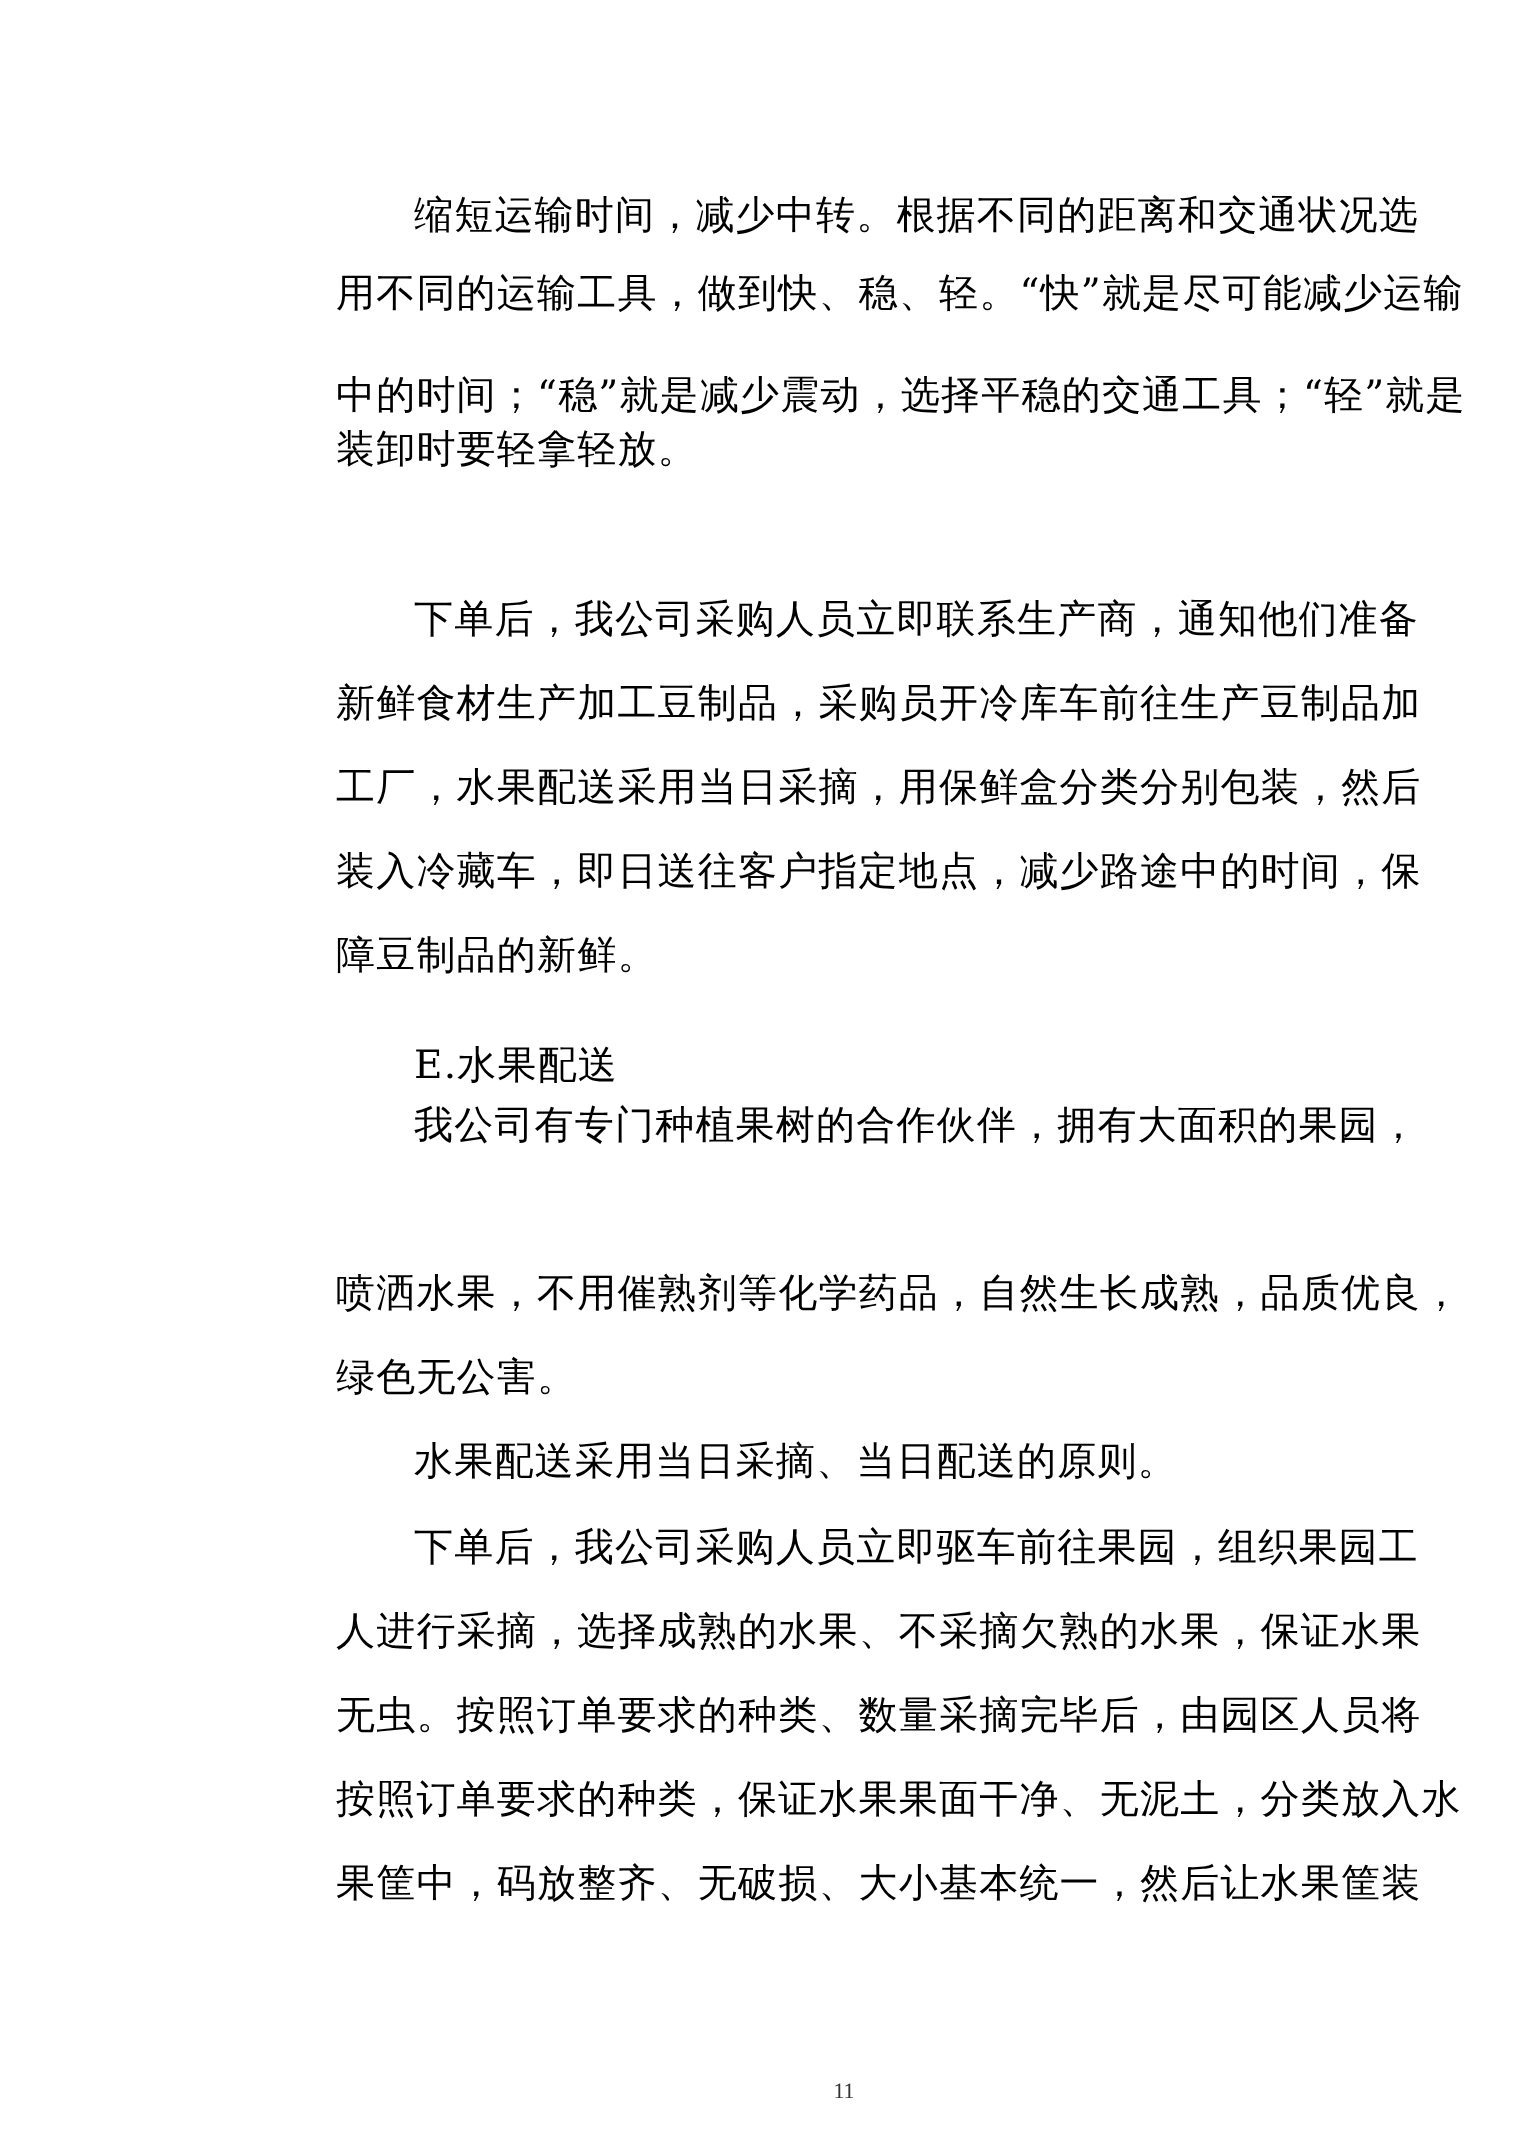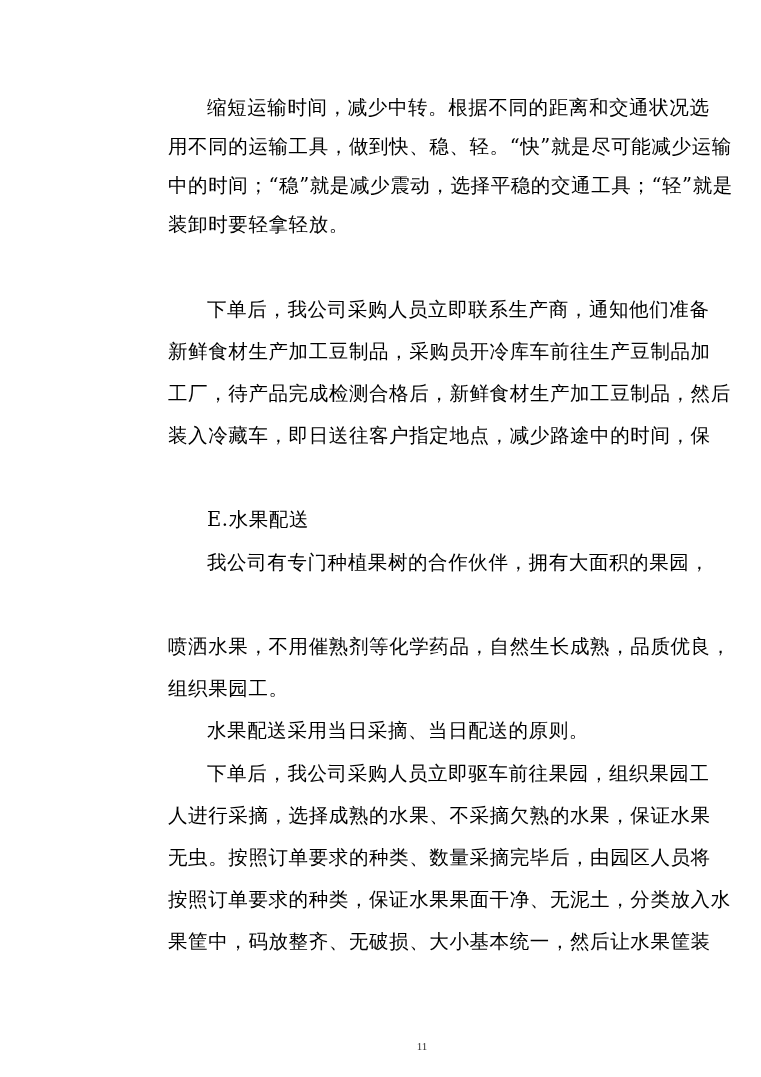--- a/index.html
+++ b/index.html
@@ -11,30 +11,31 @@
   .line.indent { left: 159px; }
   .page-number { position: absolute; left: 0; width: 666px; top: 1040px; text-align: center;
                  font-family: "Liberation Serif", serif; font-size: 11px; color: #333; padding-left: 41px; }
 </style>
 </head>
 <body>
 
 <div class="page">
   <div class="line indent" style="top:96px">缩短运输时间，减少中转。根据不同的距离和交通状况选</div>
   <div class="line" style="top:135px">用不同的运输工具，做到快、稳、轻。“快”就是尽可能减少运输</div>
-  <div class="line" style="top:174px">中的时间；“稳”就是减少震动，选择平稳的交通工具；“轻”就是</div>
+  <div class="line" style="top:186px">中的时间；“稳”就是减少震动，选择平稳的交通工具；“轻”就是</div>
   <div class="line" style="top:213px">装卸时要轻拿轻放。</div>
   <div class="line indent" style="top:298px">下单后，我公司采购人员立即联系生产商，通知他们准备</div>
   <div class="line" style="top:340px">新鲜食材生产加工豆制品，采购员开冷库车前往生产豆制品加</div>
-  <div class="line" style="top:382px">工厂，待产品完成检测合格后，新鲜食材生产加工豆制品，然后</div>
+  <div class="line" style="top:382px">工厂，水果配送采用当日采摘，用保鲜盒分类分别包装，然后</div>
   <div class="line" style="top:424px">装入冷藏车，即日送往客户指定地点，减少路途中的时间，保</div>
-  <div class="line indent" style="top:508px">E.水果配送</div>
+  <div class="line" style="top:466px">障豆制品的新鲜。</div>
+  <div class="line indent" style="top:521px">E.水果配送</div>
   <div class="line indent" style="top:551px">我公司有专门种植果树的合作伙伴，拥有大面积的果园，</div>
   <div class="line" style="top:635px">喷洒水果，不用催熟剂等化学药品，自然生长成熟，品质优良，</div>
-  <div class="line" style="top:677px">组织果园工。</div>
+  <div class="line" style="top:677px">绿色无公害。</div>
   <div class="line indent" style="top:719px">水果配送采用当日采摘、当日配送的原则。</div>
   <div class="line indent" style="top:762px">下单后，我公司采购人员立即驱车前往果园，组织果园工</div>
   <div class="line" style="top:804px">人进行采摘，选择成熟的水果、不采摘欠熟的水果，保证水果</div>
   <div class="line" style="top:846px">无虫。按照订单要求的种类、数量采摘完毕后，由园区人员将</div>
   <div class="line" style="top:888px">按照订单要求的种类，保证水果果面干净、无泥土，分类放入水</div>
   <div class="line" style="top:930px">果筐中，码放整齐、无破损、大小基本统一，然后让水果筐装</div>
 
   <div class="page-number">11</div>
 </div>
 

